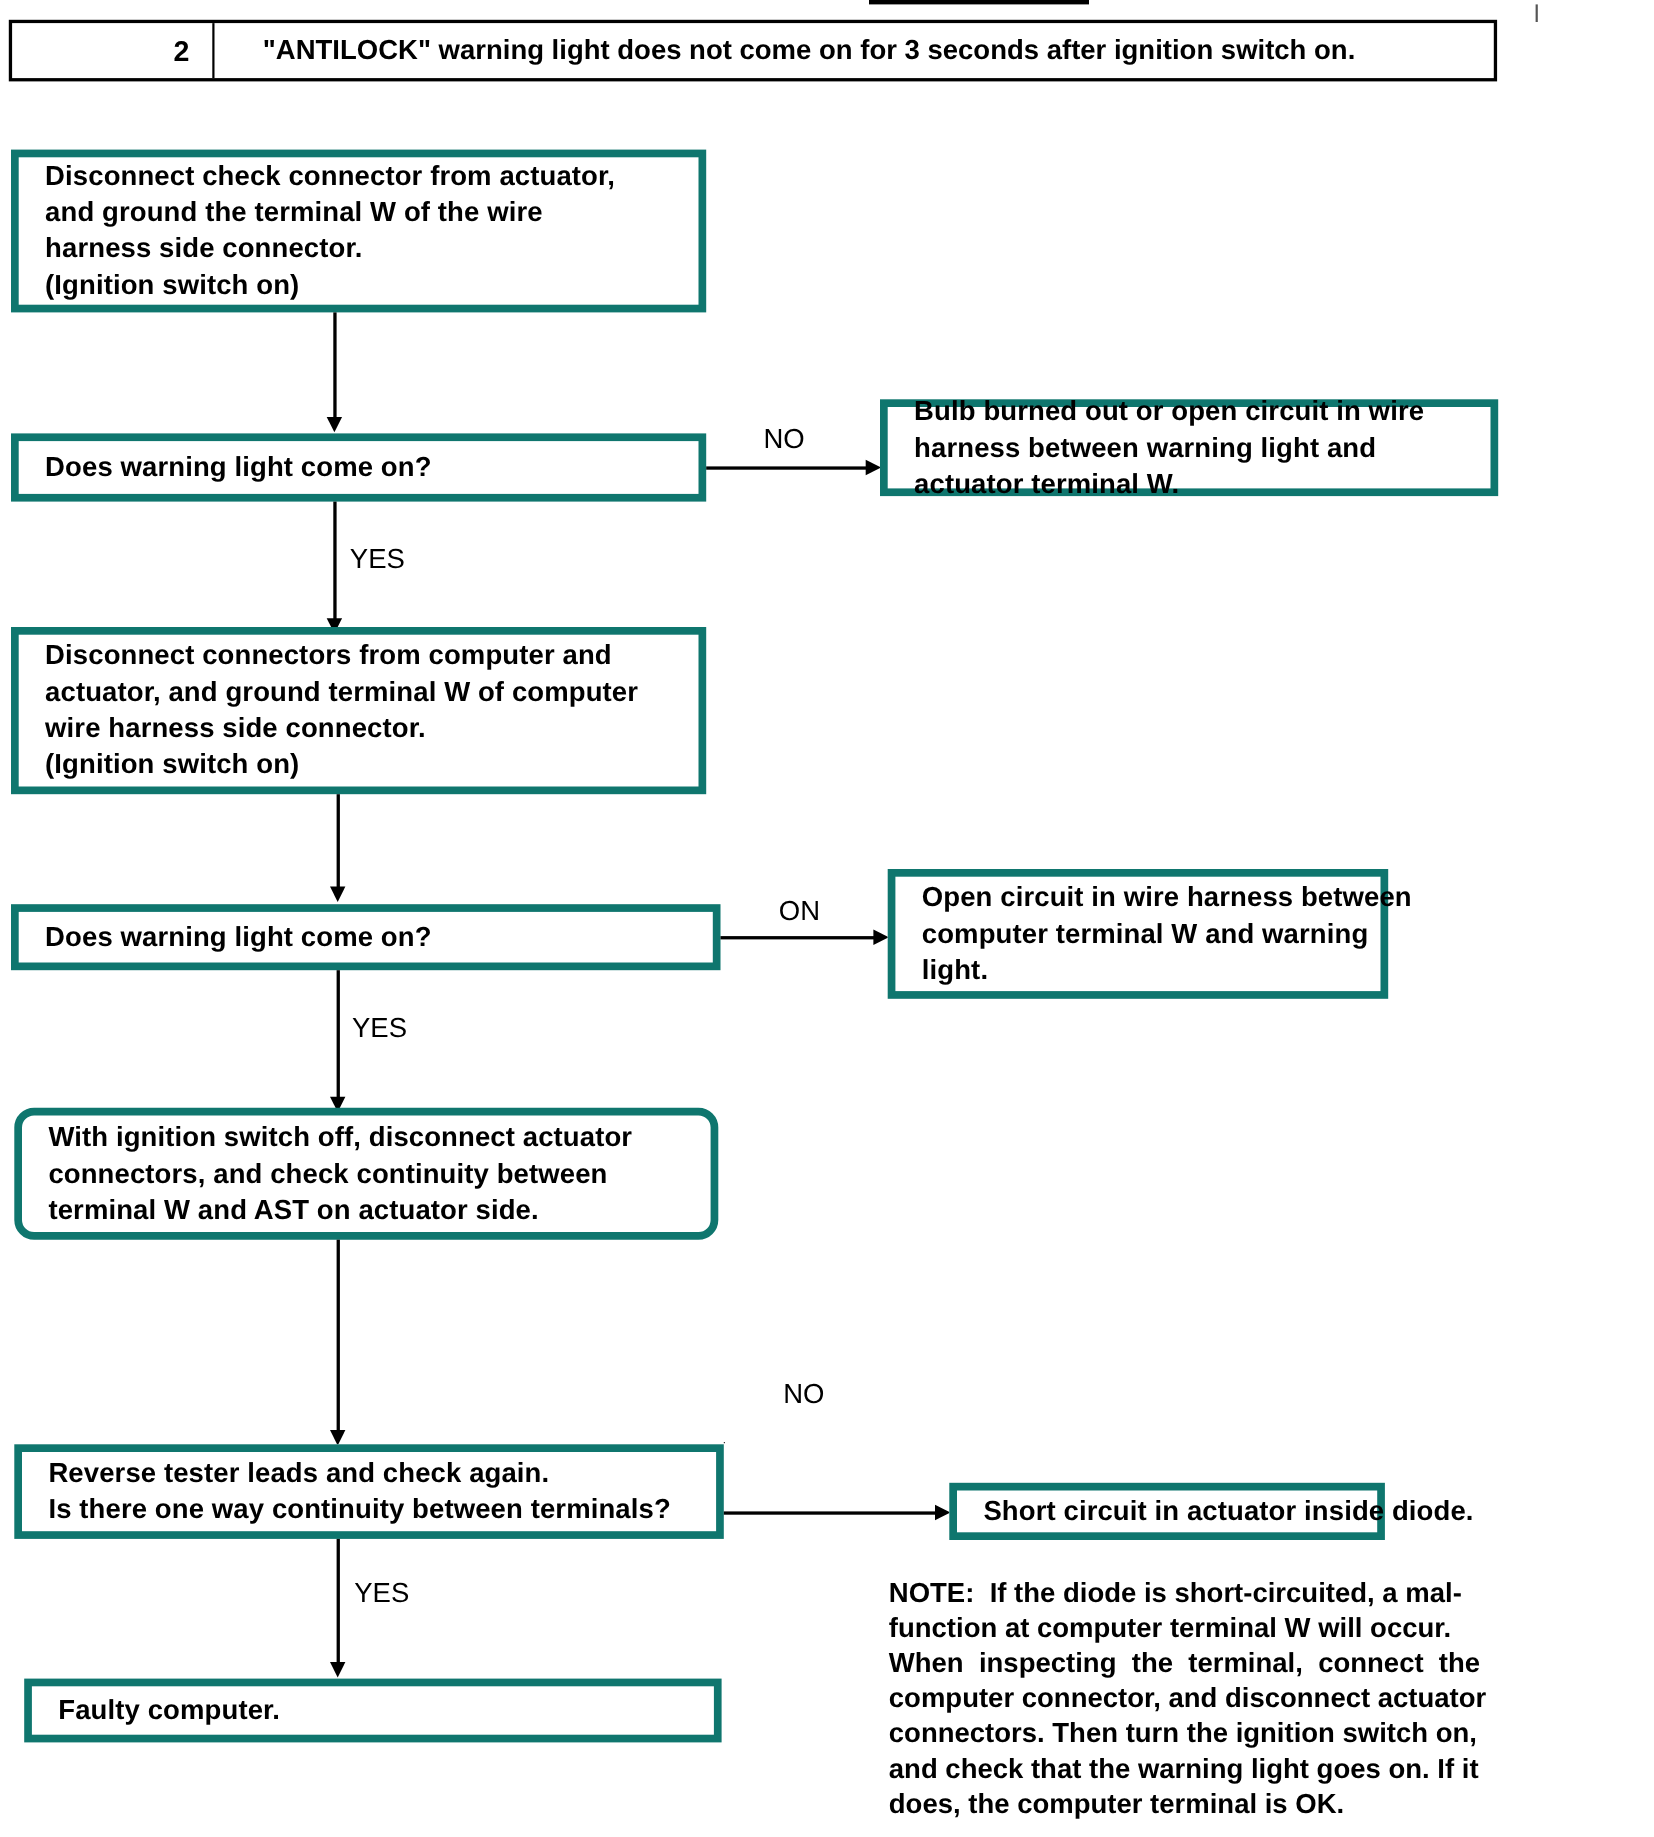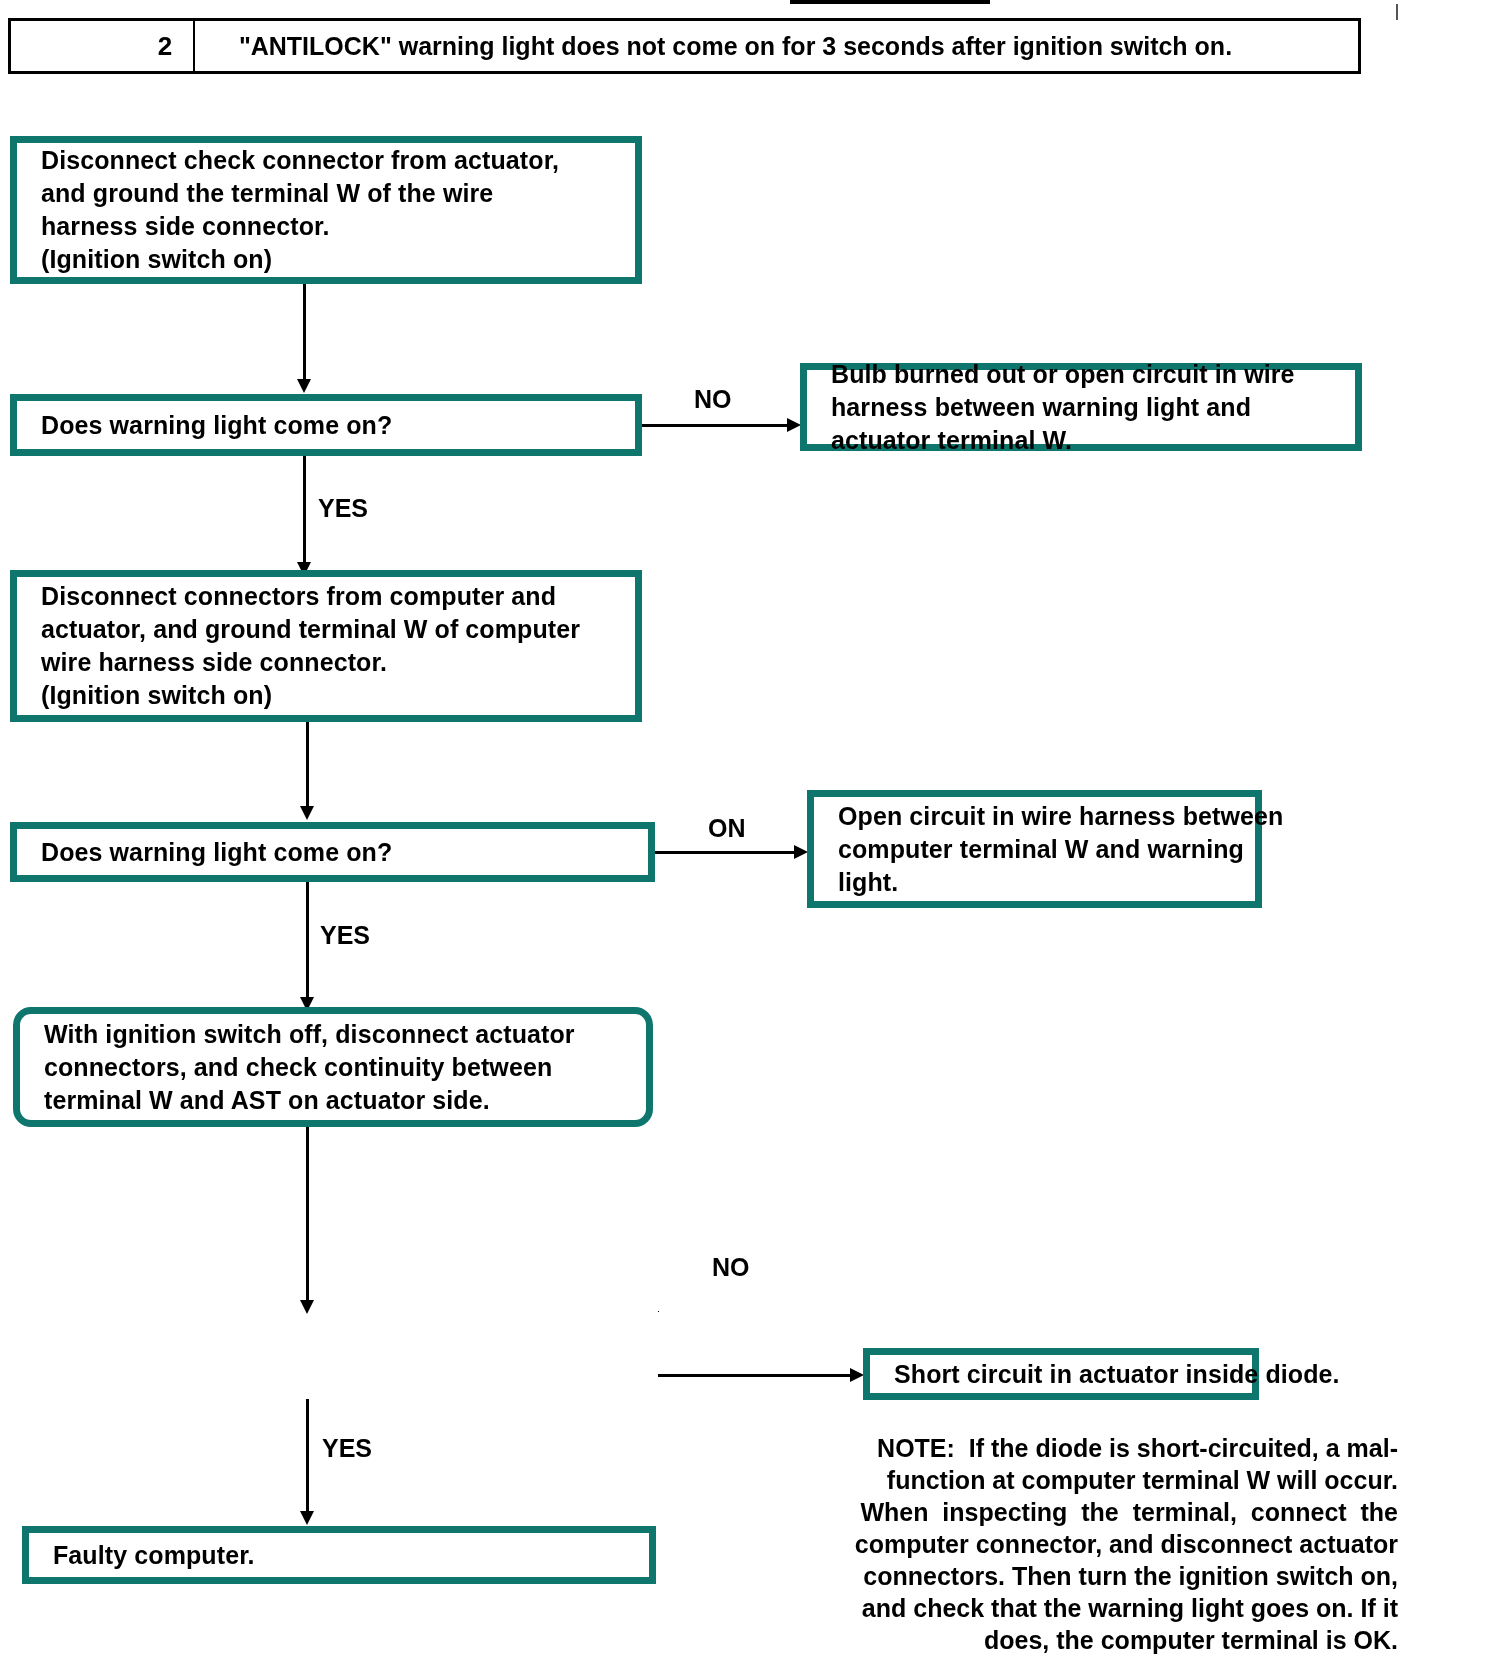--- a/index.html
+++ b/index.html
@@ -107,31 +107,30 @@
     position: absolute;
     width: 0;
     height: 0;
     border-top: 7px solid transparent;
     border-bottom: 7px solid transparent;
     border-left: 14px solid #000;
   }
   .branch-label {
     position: absolute;
     font-size: 25px;
-    font-weight: bold;
+    font-weight: normal;
     white-space: pre;
   }
 
   
   #note-block {
     position: absolute;
     left: 808px;
     top: 1432px;
     width: 590px;
-    text-align: right;
   }
   #note-block .nline {
     font-size: 25px;
     font-weight: bold;
     line-height: 32px;
     white-space: pre;
   }
 </style>
 </head>
 <body>
@@ -204,20 +203,24 @@
 
   <div class="box pad" style="left:13px; top:1007px; width:640px; height:120px;border-radius:18px;">
     <div class="line">With ignition switch off, disconnect actuator</div>
     <div class="line">connectors, and check continuity between</div>
     <div class="line">terminal W and AST on actuator side.</div>
   </div>
 
   <div class="vline" style="left:306px; top:1127px; height:180px;"></div>
   <div class="arrow-down" style="left:300px; top:1300px;"></div>
 
+  <div class="box pad" style="left:13px; top:1313px; width:645px; height:86px;">
+    <div class="line">Reverse tester leads and check again.</div>
+    <div class="line">Is there one way continuity between terminals?</div>
+  </div>
 
   <div class="hline" style="left:658px; top:1311px; width:1px; height:1px;"></div>
   <div class="hline" style="left:658px; top:1374px; width:197px;"></div>
   <div class="arrow-right" style="left:850px; top:1368px;"></div>
   <div class="branch-label" style="left:712px; top:1253px;">NO</div>
 
   <div class="box pad" style="left:863px; top:1348px; width:396px; height:52px;justify-content:center;">
     <div class="line">Short circuit in actuator inside diode.</div>
   </div>
 

